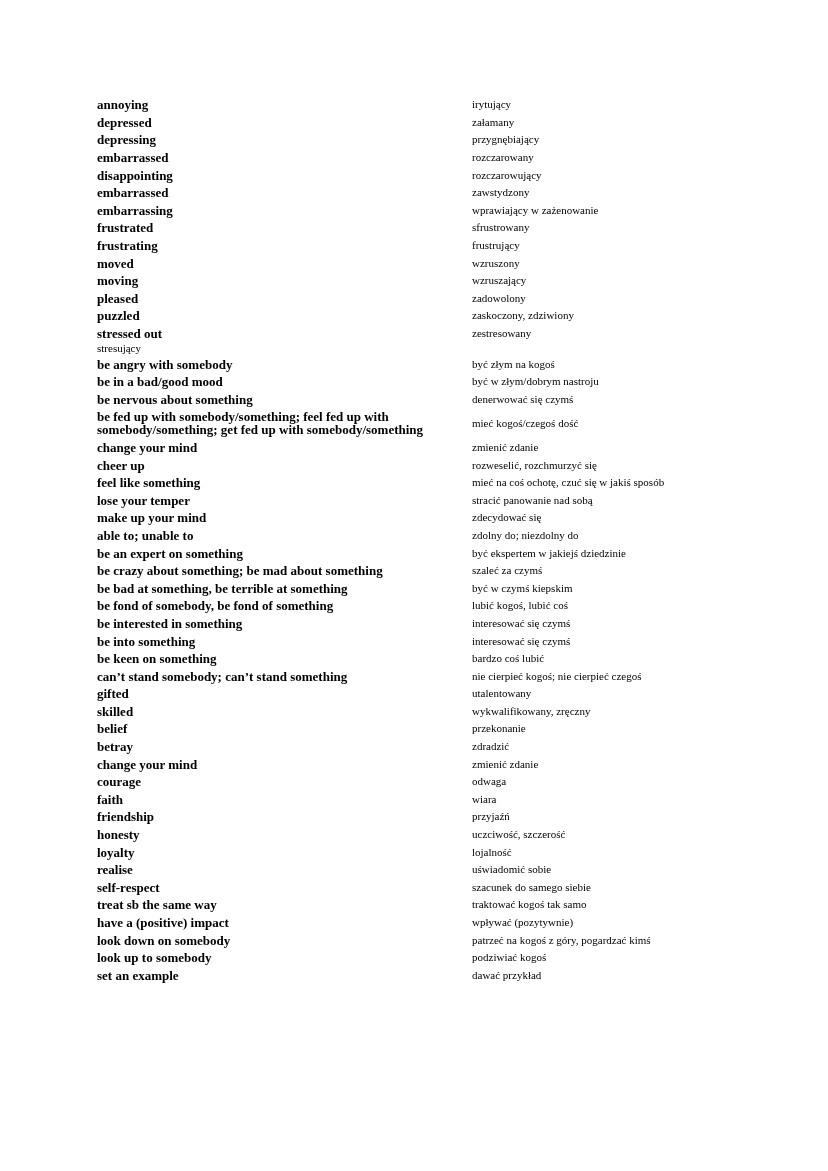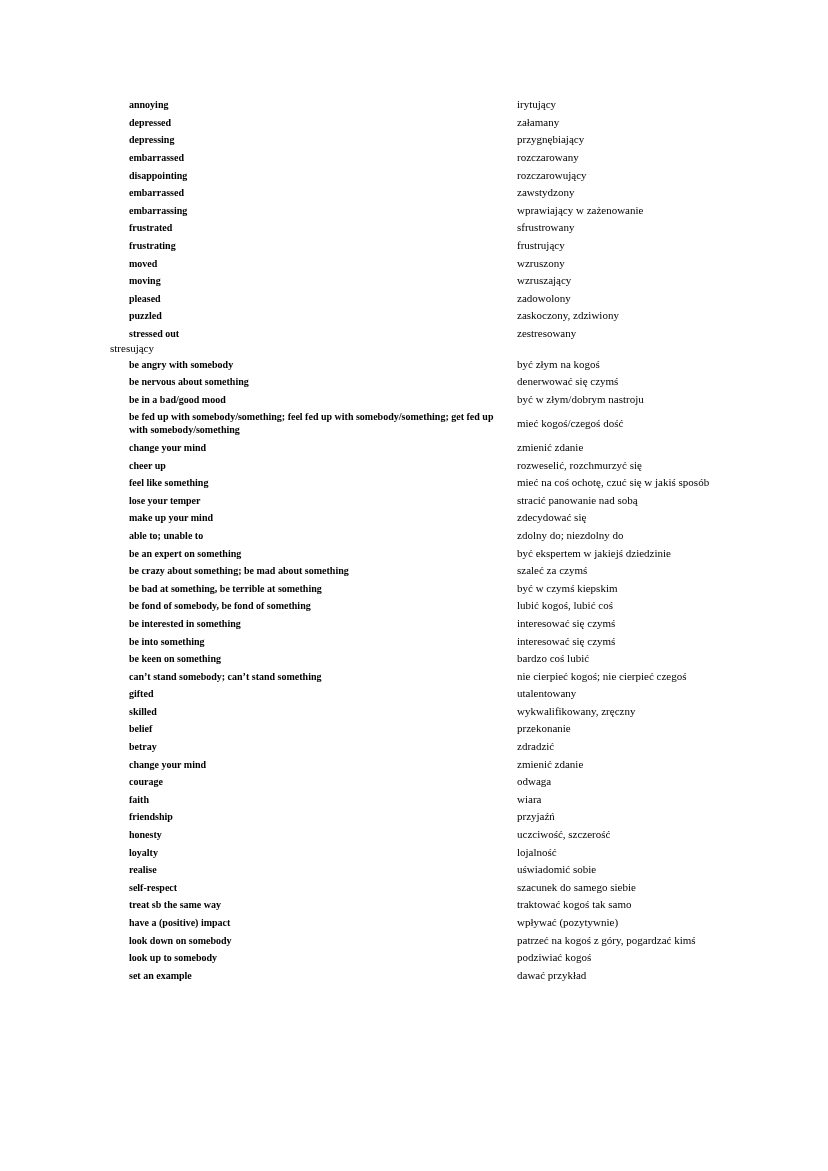--- a/index.html
+++ b/index.html
@@ -22,28 +22,26 @@
     top: 96px;
     width: 640px;
   }
   .vocab-row {
     display: flex;
     align-items: center;
   }
   .term-en {
     width: 375px;
     flex: 0 0 375px;
-    font-size: 10px;
+    font-size: 13px;
     line-height: 13px;
     font-weight: bold;
     padding: 2.3px 0;
-    margin-left: 32px;
   }
   .translation-pl {
-    margin-left: 13px;
     flex: 1 1 auto;
     font-size: 11px;
     line-height: 13px;
   }
 </style>
 </head>
 <body>
 
 <div class="page">
   <div class="vocab-table">
@@ -120,30 +118,30 @@
   <div class="vocab-row">
     <div class="translation-pl pl">stresujący</div>
   </div>
 
   <div class="vocab-row">
     <div class="term-en en">be angry with somebody</div>
     <div class="translation-pl pl">być złym na kogoś</div>
   </div>
 
   <div class="vocab-row">
+    <div class="term-en en">be in a bad/good mood</div>
+    <div class="translation-pl pl">być w złym/dobrym nastroju</div>
+  </div>
+
+  <div class="vocab-row">
     <div class="term-en en">be nervous about something</div>
     <div class="translation-pl pl">denerwować się czymś</div>
   </div>
 
   <div class="vocab-row">
-    <div class="term-en en">be in a bad/good mood</div>
-    <div class="translation-pl pl">być w złym/dobrym nastroju</div>
-  </div>
-
-  <div class="vocab-row">
     <div class="term-en en">be fed up with somebody/something; feel fed up with somebody/something; get fed up with somebody/something</div>
     <div class="translation-pl pl">mieć kogoś/czegoś dość</div>
   </div>
 
   <div class="vocab-row">
     <div class="term-en en">change your mind</div>
     <div class="translation-pl pl">zmienić zdanie</div>
   </div>
 
   <div class="vocab-row">

